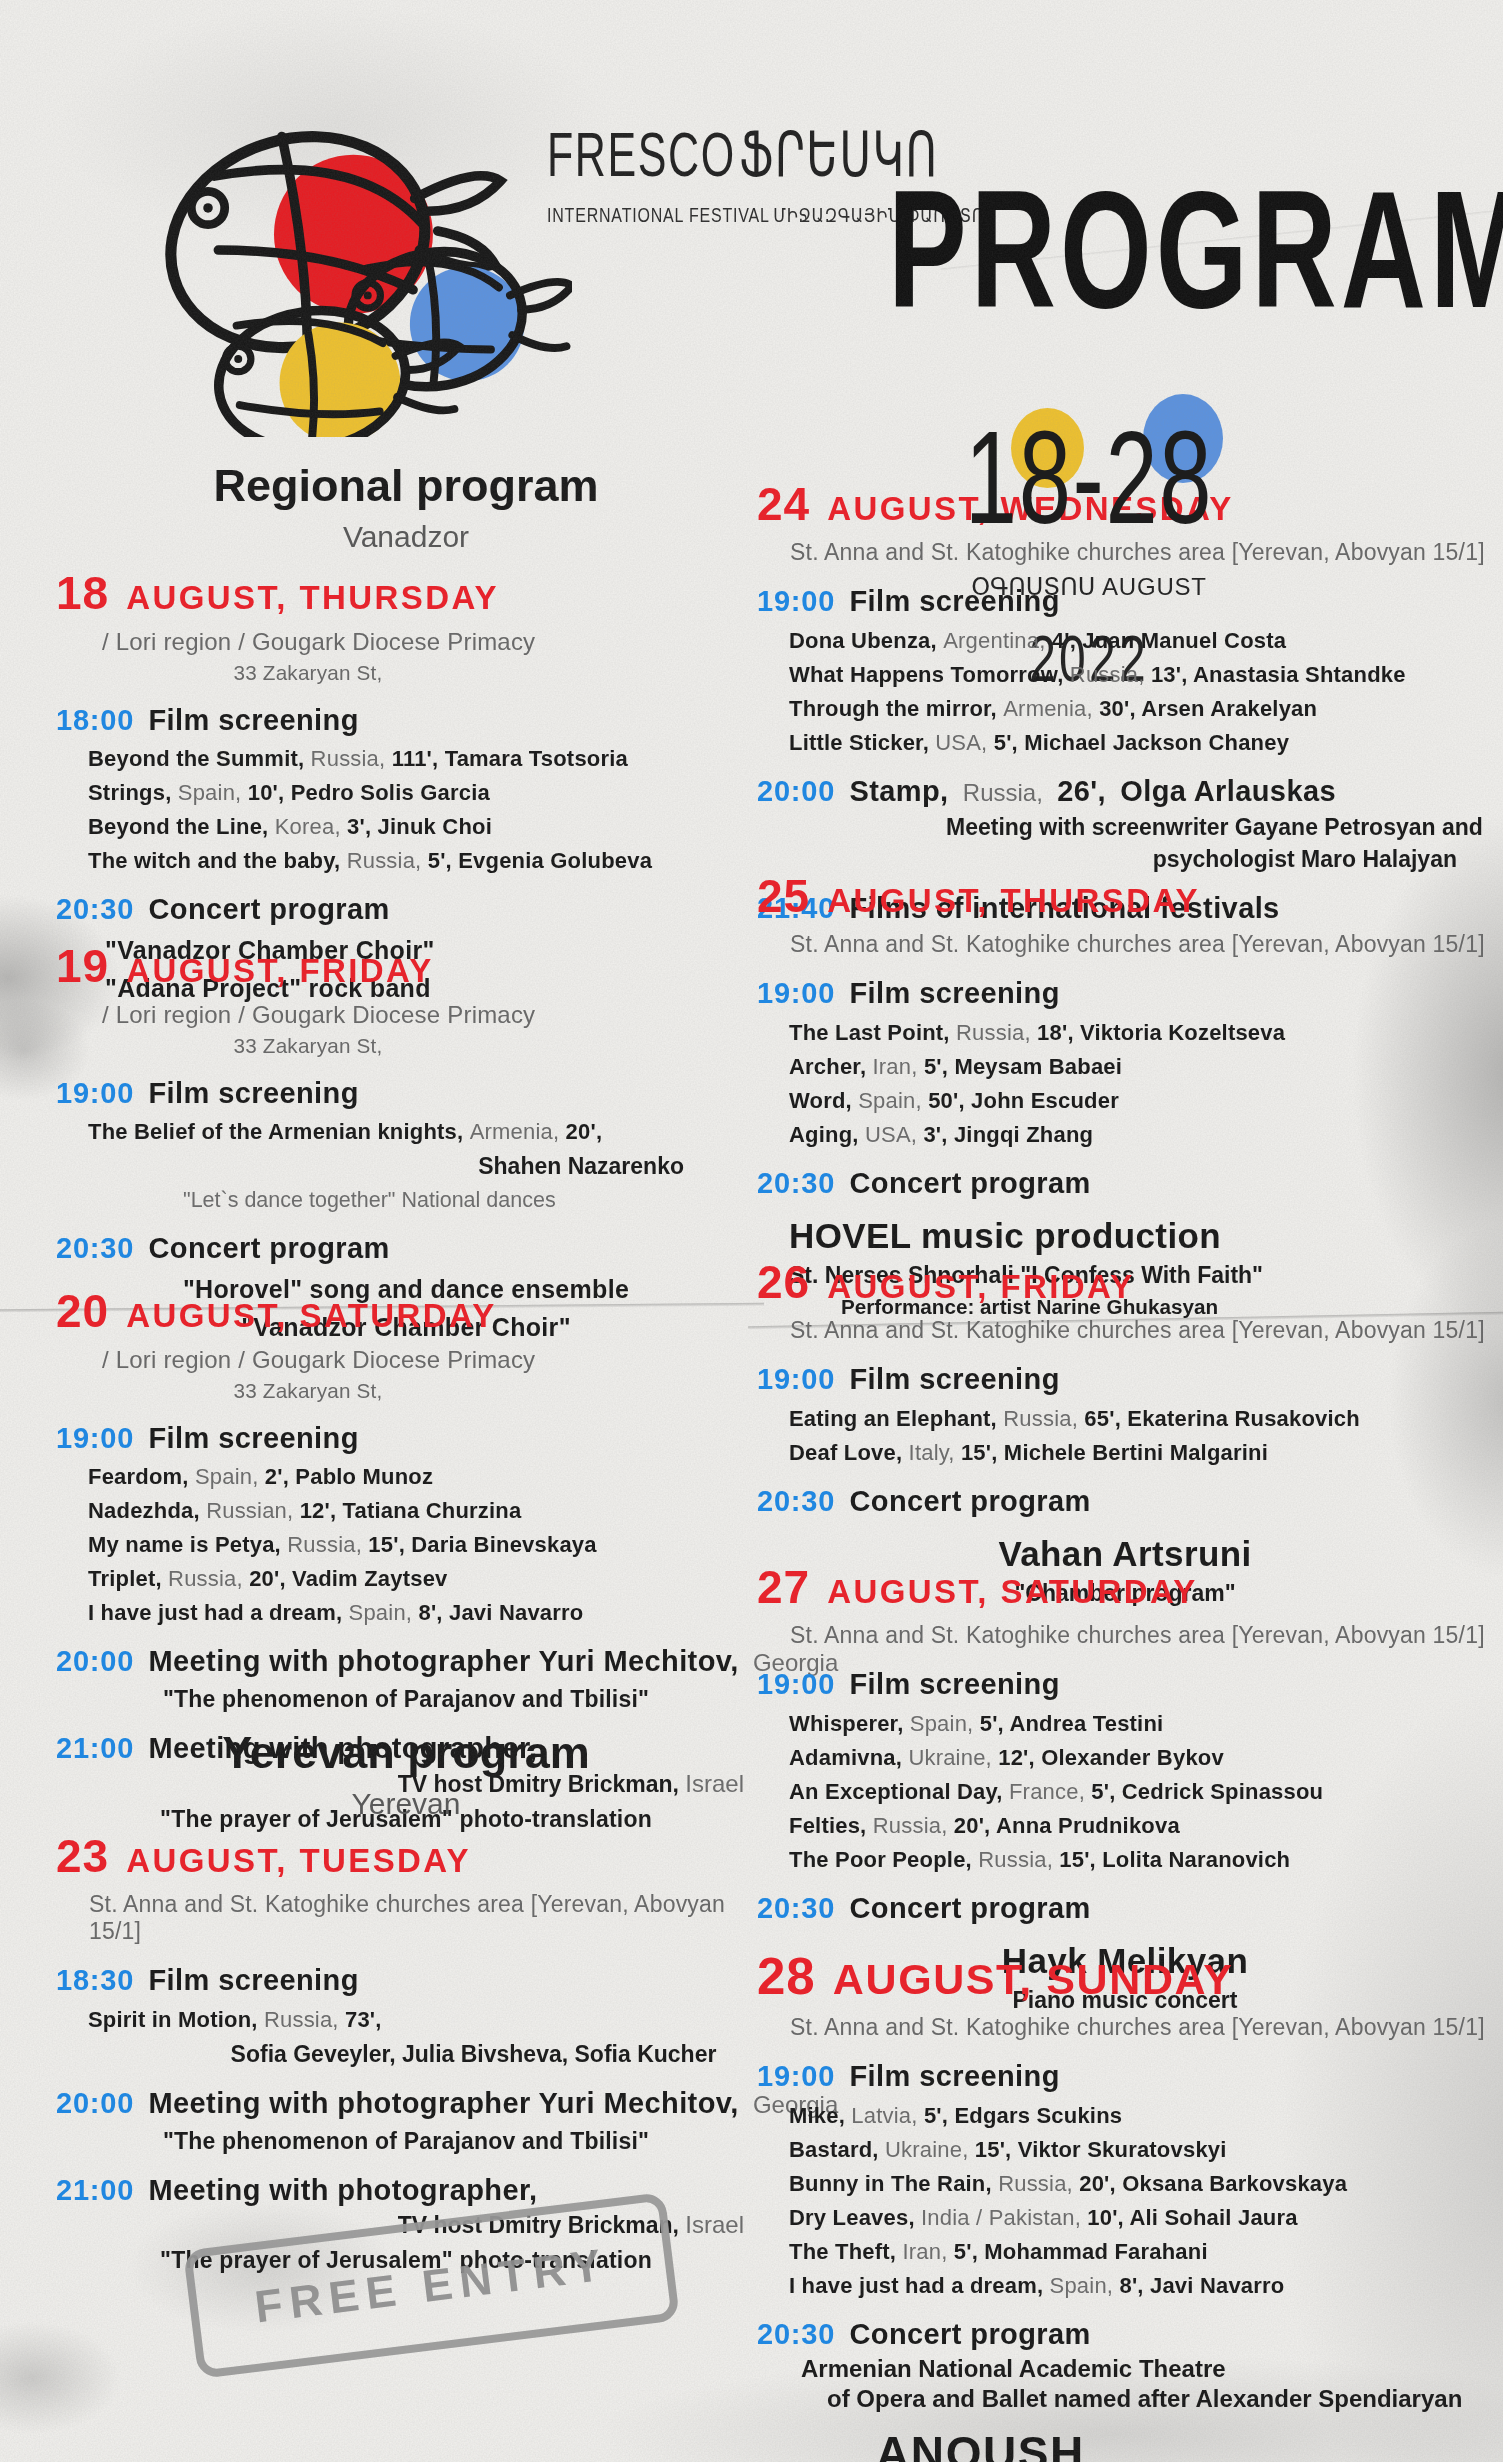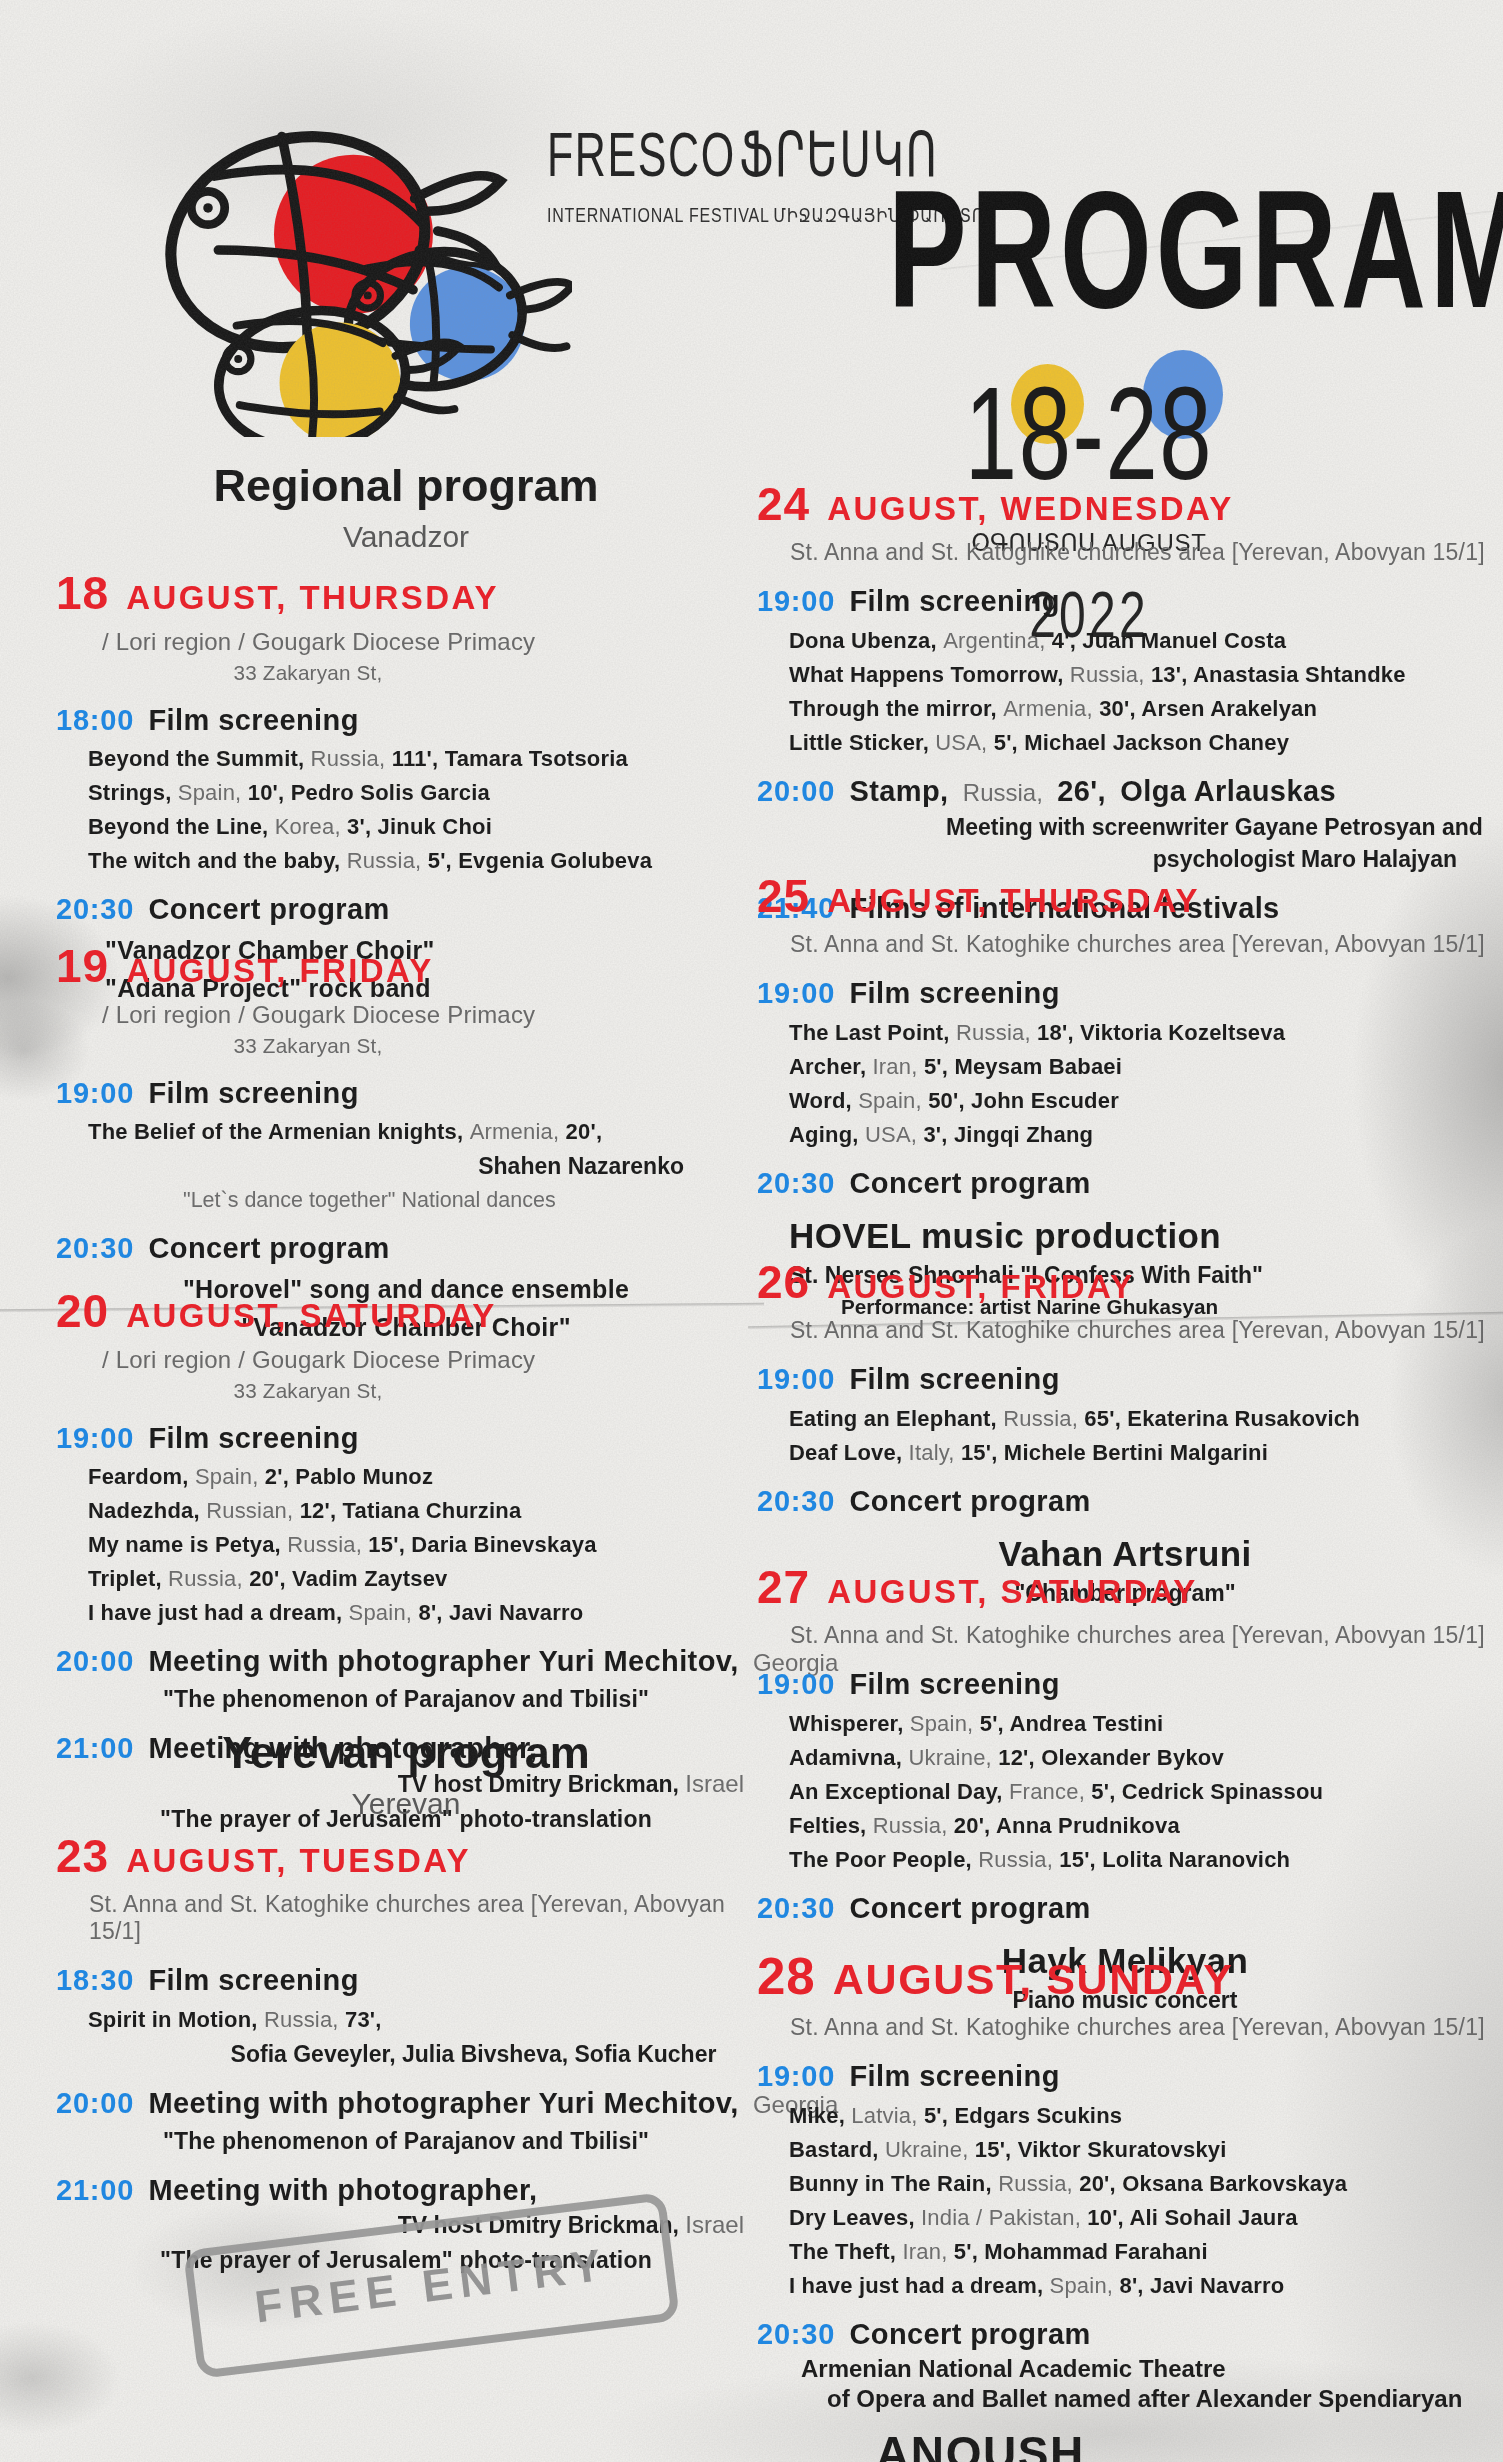--- a/index.html
+++ b/index.html
@@ -31,21 +31,21 @@
   
   .fish-logo{position:absolute;left:119px;top:87px;}
   .brand{position:absolute;left:547px;top:118px;width:334px;}
   .brand-line{white-space:nowrap;}
   .brand-line span{display:inline-block;transform:scaleY(1.45);transform-origin:left top;
     font-size:43px;letter-spacing:1.6px;color:#1d1d1d;}
   .brand-sub{margin-top:35px;white-space:nowrap;}
   .brand-sub span{display:inline-block;font-size:16px;letter-spacing:0.8px;color:#2a2a2a;transform:scaleY(1.25);transform-origin:left top;}
   .am{font-family:"DejaVu Sans", sans-serif;}
   .dates-block{position:absolute;left:954px;top:359px;width:270px;text-align:center;}
-  .dates-range-wrap{position:relative;display:inline-block;}
+  .dates-range-wrap{position:relative;display:inline-block;margin-top:44px;}
   .circle{position:absolute;border-radius:50%;z-index:0;}
   .circle.yellow{width:73px;height:80px;left:46px;top:4.8px;background:#f0c22c;}
   .circle.blue{width:80px;height:89px;right:-9.5px;top:-9.5px;background:#5a92e0;}
   .dates-range{position:relative;z-index:1;display:inline-block;font-size:94px;font-weight:400;
     letter-spacing:1.6px;transform:scaleY(1.4);transform-origin:center top;color:#1d1d1d;}
   .dates-month{margin-top:62px;font-size:24px;color:#1d1d1d;white-space:nowrap;}
   .dates-month .en{letter-spacing:0.8px;}
   .dates-year{margin-top:20.7px;}
   .dates-year span{display:inline-block;font-size:48px;font-weight:400;letter-spacing:3.2px;transform:scaleY(1.35);transform-origin:center top;color:#1d1d1d;}
   .program-title{position:absolute;left:888px;top:165px;width:616px;white-space:nowrap;}

